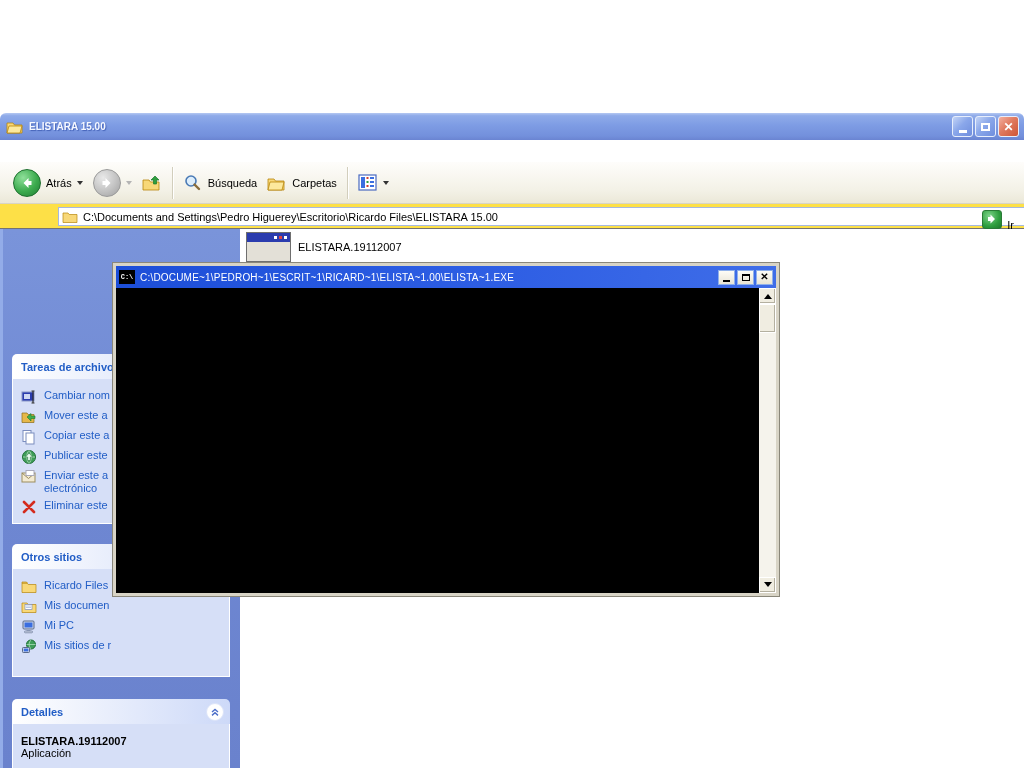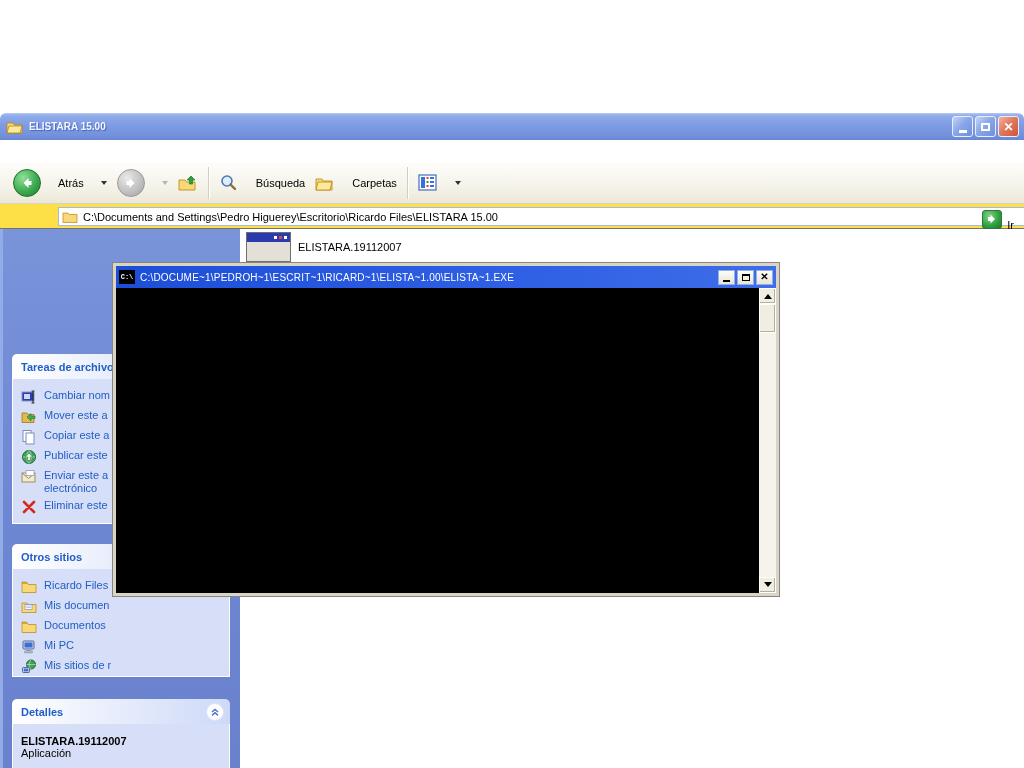--- a/index.html
+++ b/index.html
@@ -46,21 +46,21 @@
     border-left:1px solid #e2dfd2; display:flex; align-items:center; justify-content:center;
     background:#f6f5f0;
   }
 
   .toolbar {
     position:absolute; left:0; top:49px; width:100%; height:42px;
     background:linear-gradient(180deg,#fefdfb 0%, #f3f1e6 70%, #ebe8d8 100%);
     border-bottom:1px solid #d8d4c4;
     display:flex; align-items:center; padding-left:8px; color:#000;
   }
-  .tb-btn { display:flex; align-items:center; gap:17px; padding:0 5px; height:36px; cursor:default; }
+  .tb-btn { display:flex; align-items:center; gap:5px; padding:0 5px; height:36px; cursor:default; }
   .tb-circle { width:28px; height:28px; border-radius:50%; display:flex; align-items:center; justify-content:center; }
   .tb-back  { background:radial-gradient(circle at 35% 30%, #8fe09a, #3cab4e 55%, #1f7c32); border:1px solid #1d6f2e; }
   .tb-fwd   { background:radial-gradient(circle at 35% 30%, #e9e9e9, #c2c2c2 55%, #9f9f9f); border:1px solid #9a9a9a; }
   .drop-tri { width:0; height:0; border:3px solid transparent; border-top:4px solid #333; margin-top:4px; }
   .drop-tri.dim { border-top-color:#b4b4b4; }
   .tb-sep { width:1px; height:32px; background:#d2cebc; box-shadow:1px 0 0 #fff; margin:0 5px; }
   .tb-icon16 { width:20px; height:18px; }
 
   .addressbar {
     position:absolute; left:0; top:91px; width:100%; height:25px;
@@ -382,29 +382,20 @@
                 <path d="M1 4h5l1.2 1.5H15v8H1z" fill="#f8d878" stroke="#b8860b" stroke-width="0.7"></path>
                 <rect x="4" y="5.5" width="7" height="5" fill="#fff" stroke="#7b8dbe" stroke-width="0.7"></rect>
                 <path d="M5 7h5 M5 8.5h5" stroke="#9ab0e0" stroke-width="0.7"></path>
               </svg>
             </span>
             <span class="task-label">Mis documen</span>
           </div>
           <div class="task-item">
             <span class="ticon">
               <svg width="16" height="16" viewBox="0 0 16 16">
-                <path d="M1 4h5l1.2 1.5H15v8H1z" fill="#f8d878" stroke="#b8860b" stroke-width="0.7"></path>
-                <path d="M1 4 v-1 h4.5 l0.8 1z" fill="#f8d878" stroke="#b8860b" stroke-width="0.7"></path>
-              </svg>
-            </span>
-            <span class="task-label">Documentos</span>
-          </div>
-          <div class="task-item">
-            <span class="ticon">
-              <svg width="16" height="16" viewBox="0 0 16 16">
                 <rect x="2" y="2" width="11" height="8" rx="1" fill="#cdd6e8" stroke="#5a6a8a"></rect>
                 <rect x="3.5" y="3.5" width="8" height="5" fill="#3a6ee0"></rect>
                 <rect x="5.5" y="10" width="4" height="2" fill="#9aa8c4"></rect>
                 <rect x="3.5" y="12" width="8" height="1.8" rx="0.8" fill="#cdd6e8" stroke="#5a6a8a" stroke-width="0.6"></rect>
               </svg>
             </span>
             <span class="task-label">Mi PC</span>
           </div>
           <div class="task-item">
             <span class="ticon">

